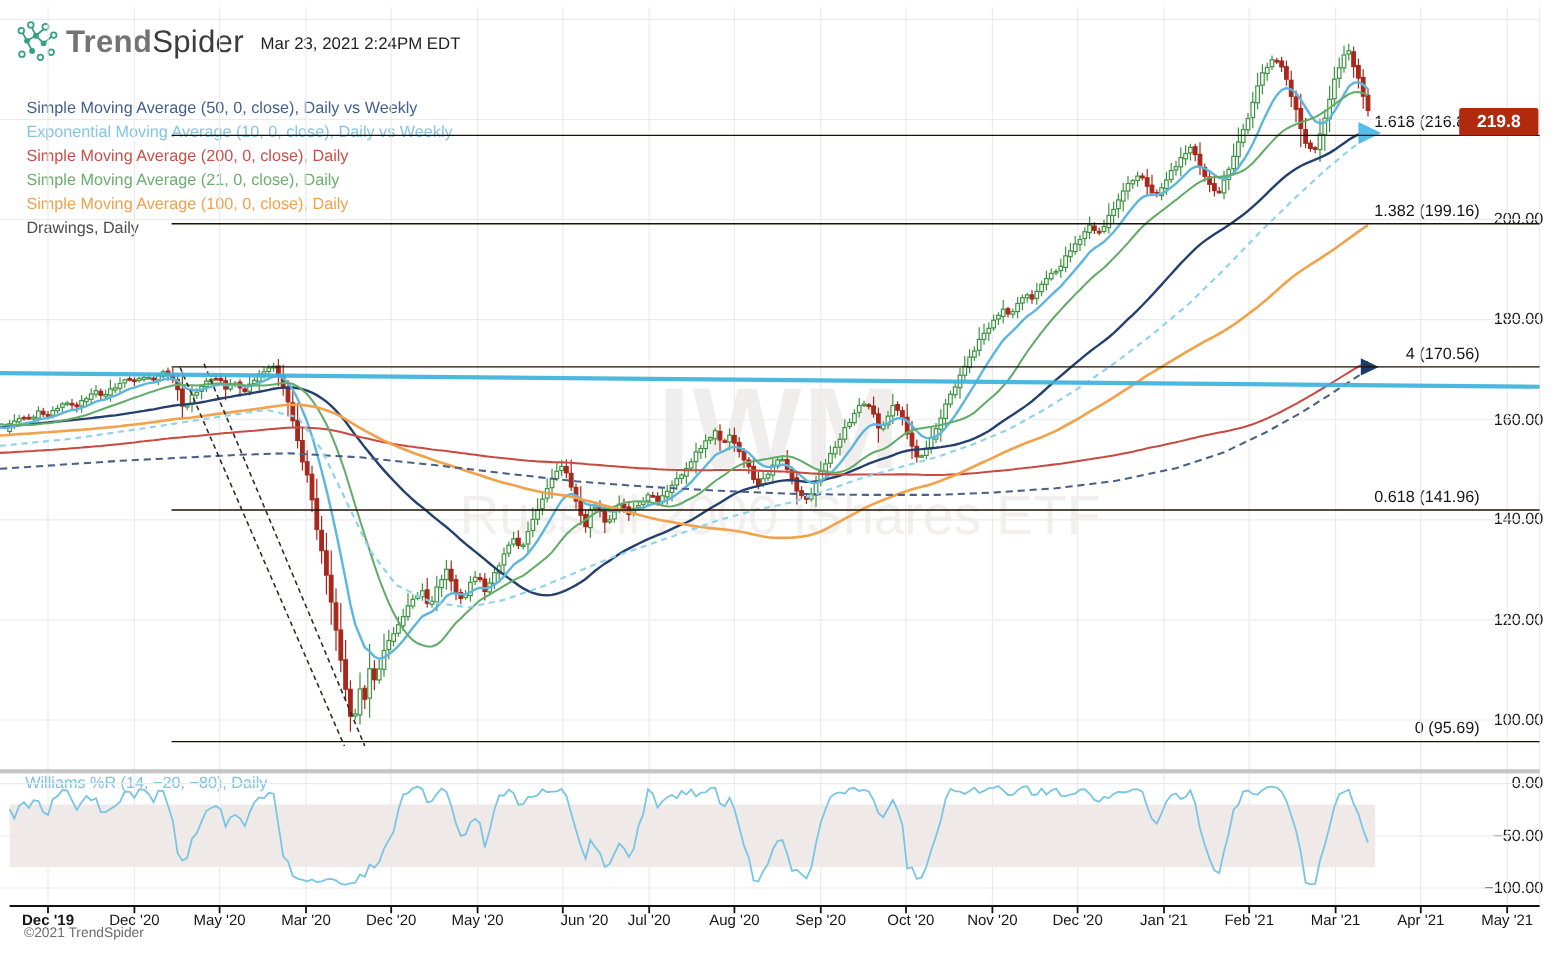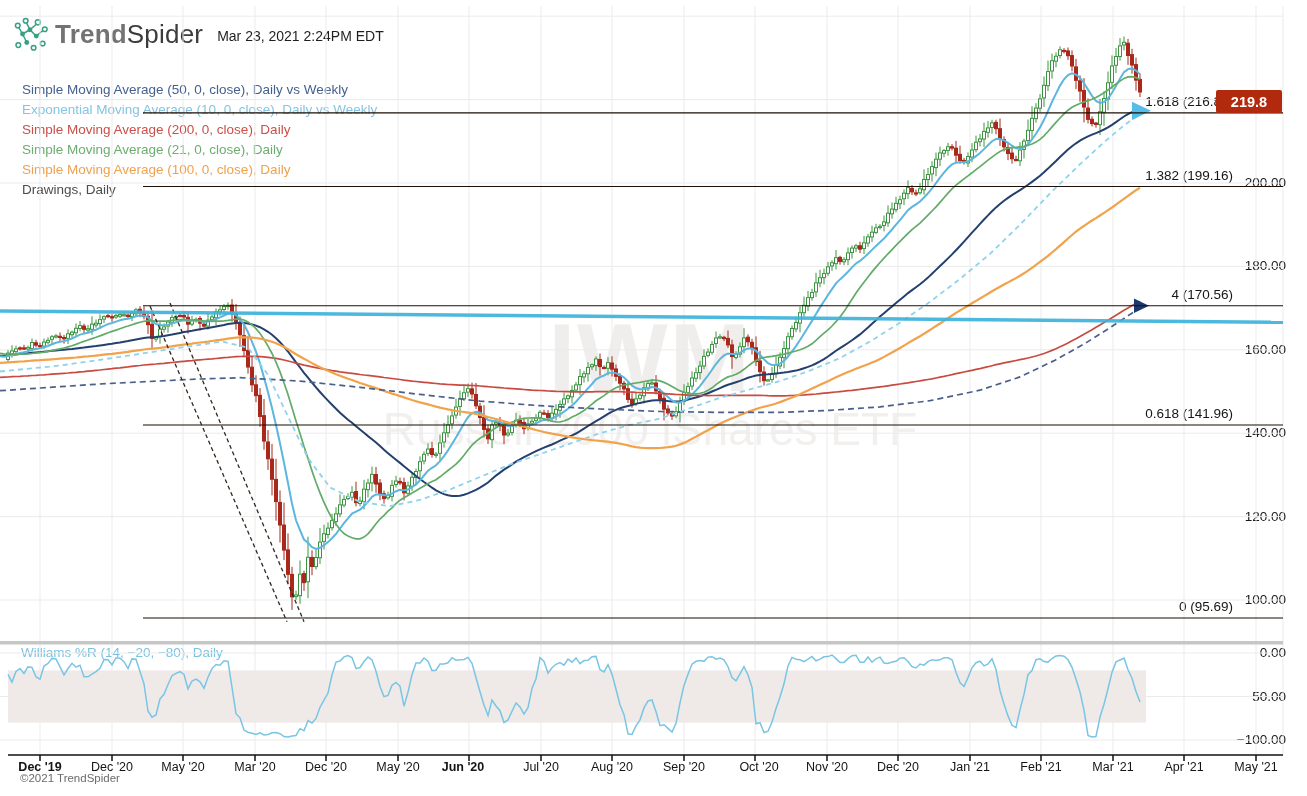--- a/index.html
+++ b/index.html
@@ -100,21 +100,21 @@
         <div class="itick" style="top: 688.5px;">−50.00</div>
         <div class="itick" style="top: 732px;">−100.00</div>
       </div>
     <div id="months">
         <div class="mlabel" style="left: 5px; font-weight: bold;">Dec '19</div>
         <div class="mlabel" style="left: 77px;">Dec '20</div>
         <div class="mlabel" style="left: 148px;">May '20</div>
         <div class="mlabel" style="left: 220px;">Mar '20</div>
         <div class="mlabel" style="left: 291px;">Dec '20</div>
         <div class="mlabel" style="left: 363px;">May '20</div>
-        <div class="mlabel" style="left: 428px; font-weight: bold;">Jun '20</div>
+        <div class="mlabel" style="left: 452px;">Jun '20</div>
         <div class="mlabel" style="left: 506px;">Jul '20</div>
         <div class="mlabel" style="left: 577px;">Aug '20</div>
         <div class="mlabel" style="left: 649px;">Sep '20</div>
         <div class="mlabel" style="left: 724px;">Oct '20</div>
         <div class="mlabel" style="left: 792px;">Nov '20</div>
         <div class="mlabel" style="left: 863px;">Dec '20</div>
         <div class="mlabel" style="left: 935px;">Jan '21</div>
         <div class="mlabel" style="left: 1006px;">Feb '21</div>
         <div class="mlabel" style="left: 1078px;">Mar '21</div>
         <div class="mlabel" style="left: 1149px;">Apr '21</div>

